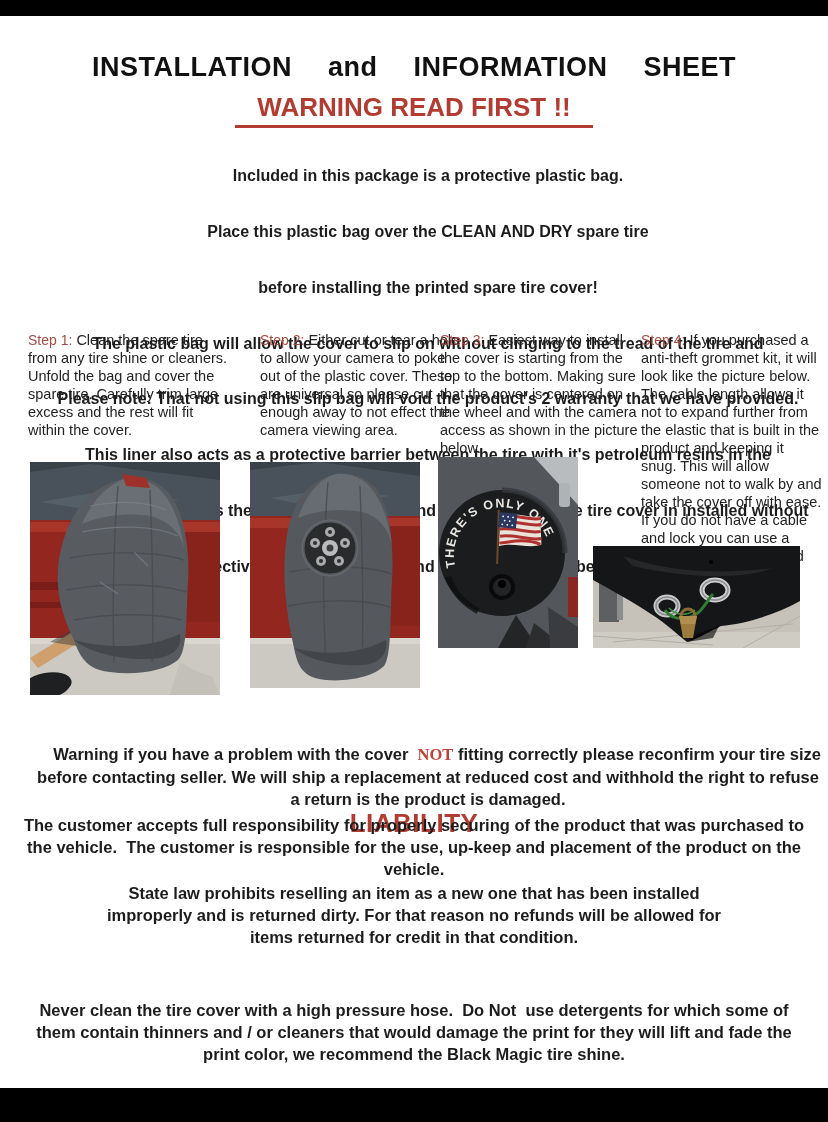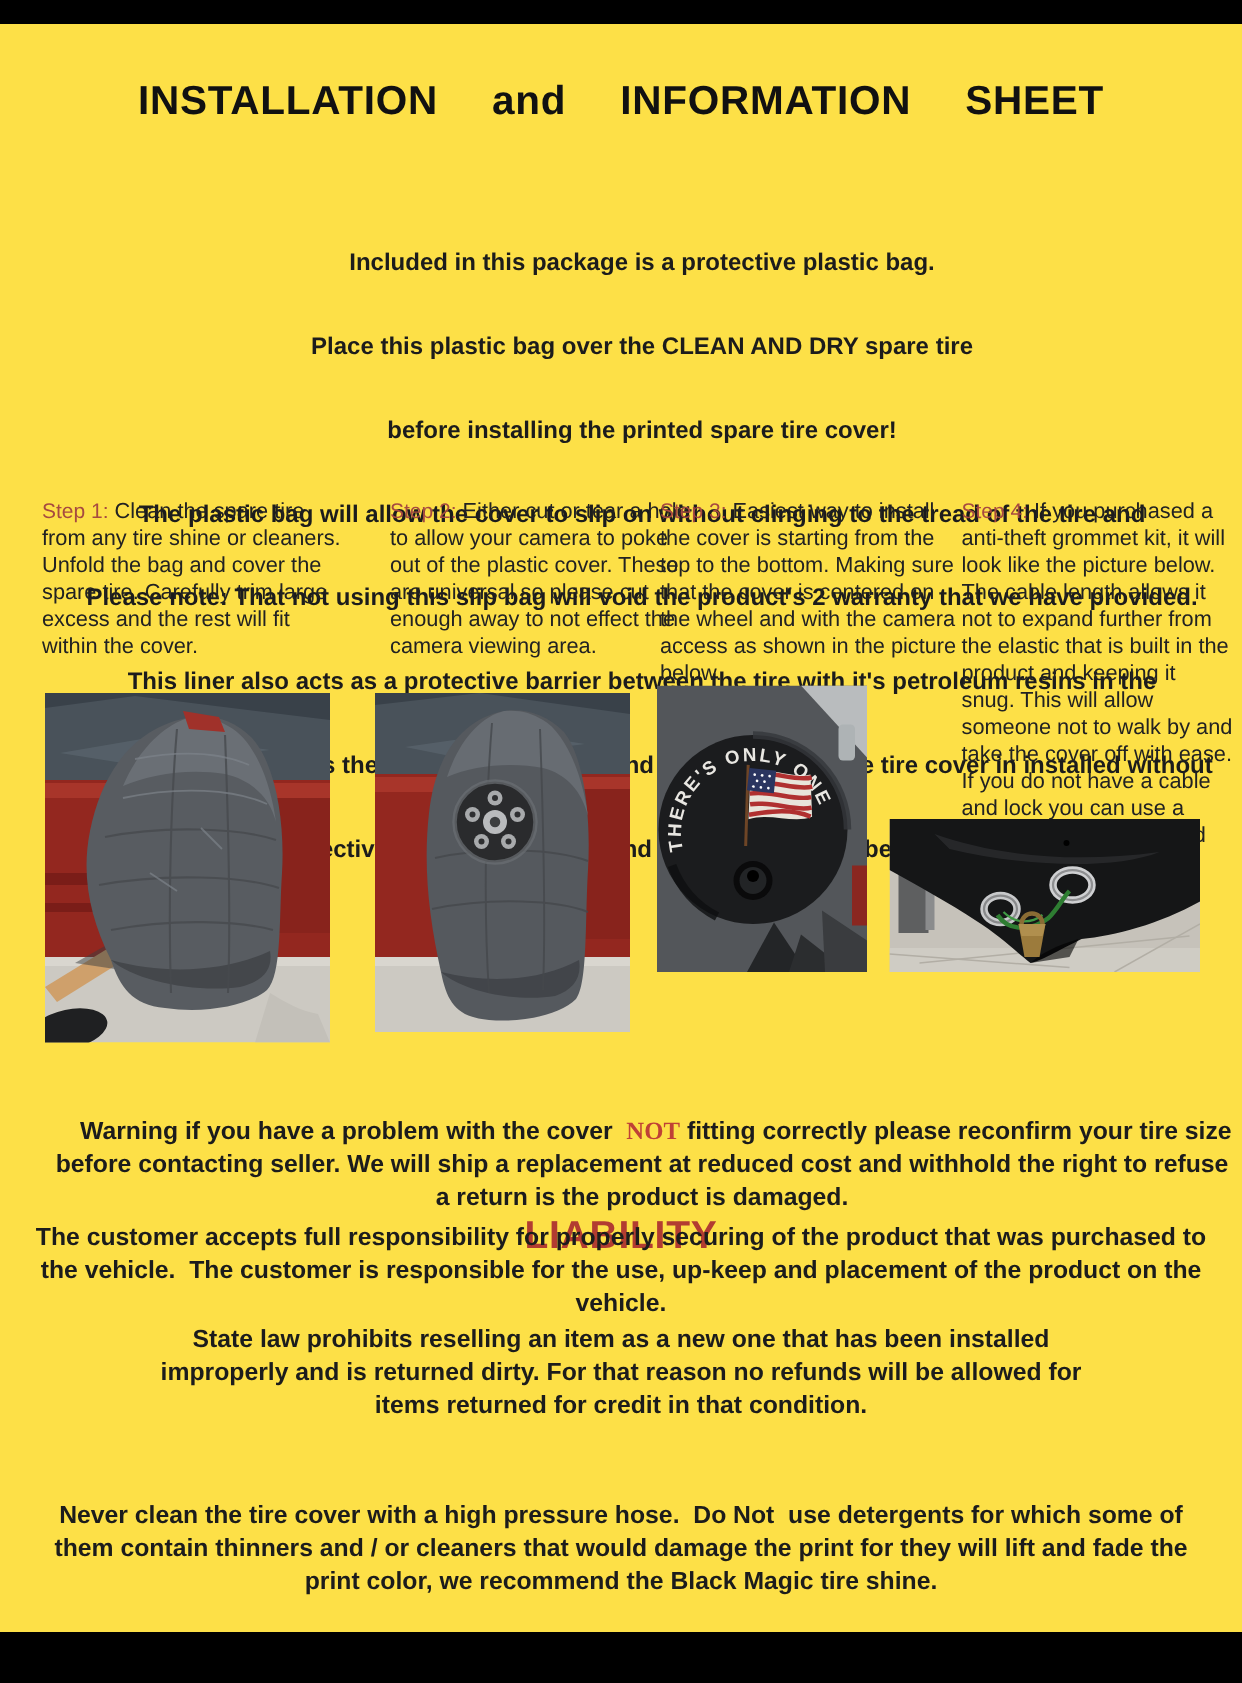--- a/index.html
+++ b/index.html
@@ -1,18 +1,18 @@
 <!DOCTYPE html>
 <html><head>
 <meta charset="utf-8">
 <style>
   html,body{margin:0;padding:0;background:#e8e8e8;}
   .page{
     position:relative;width:828px;height:1122px;margin:0 auto;
-    background:#fde047;overflow:hidden;
+    background:#ffffff;overflow:hidden;
     font-family:"Liberation Sans","DejaVu Sans",sans-serif;
     color:#1c1c1c;
   }
   .bar{position:absolute;left:0;width:828px;background:#000;}
   .bar.top{top:0;height:16px;}
   .bar.bottom{top:1088px;height:34px;}
 
   .doc-title{
     position:absolute;top:52px;left:0;width:828px;text-align:center;
     font-size:27px;font-weight:bold;letter-spacing:.5px;word-spacing:10px;
@@ -63,20 +63,23 @@
 </style>
 </head>
 <body>
 
 <div class="page">
 
   <div class="bar top"></div>
 
   <div class="doc-title">INSTALLATION  and  INFORMATION  SHEET</div>
 
+  <div class="warn-wrap">
+    <span class="warn-heading">WARNING READ FIRST !!</span>
+  </div>
 
   <div class="intro">
     <div>Included in this package is a protective plastic bag.</div>
     <div>Place this plastic bag over the CLEAN AND DRY spare tire</div>
     <div>before installing the printed spare tire cover!</div>
     <div>The plastic bag will allow the cover to slip on without clinging to the tread of the tire and</div>
     <div>Please note: That not using this slip bag will void the product's 2 warranty that we have provided.</div>
     <div>This liner also acts as a protective barrier between the tire with it's petroleum resins in the</div>
     <div>construction as well as the subject of hot, cold and wet weather.  If the tire cover in installed without</div>
     <div>the protective plastic bag, return and / or warranty may be null and void.</div>

